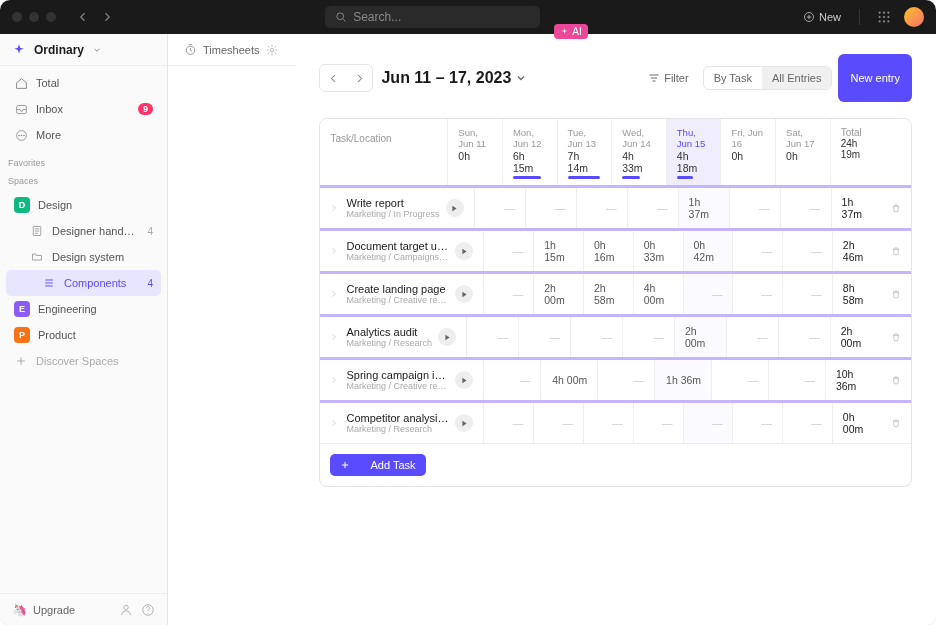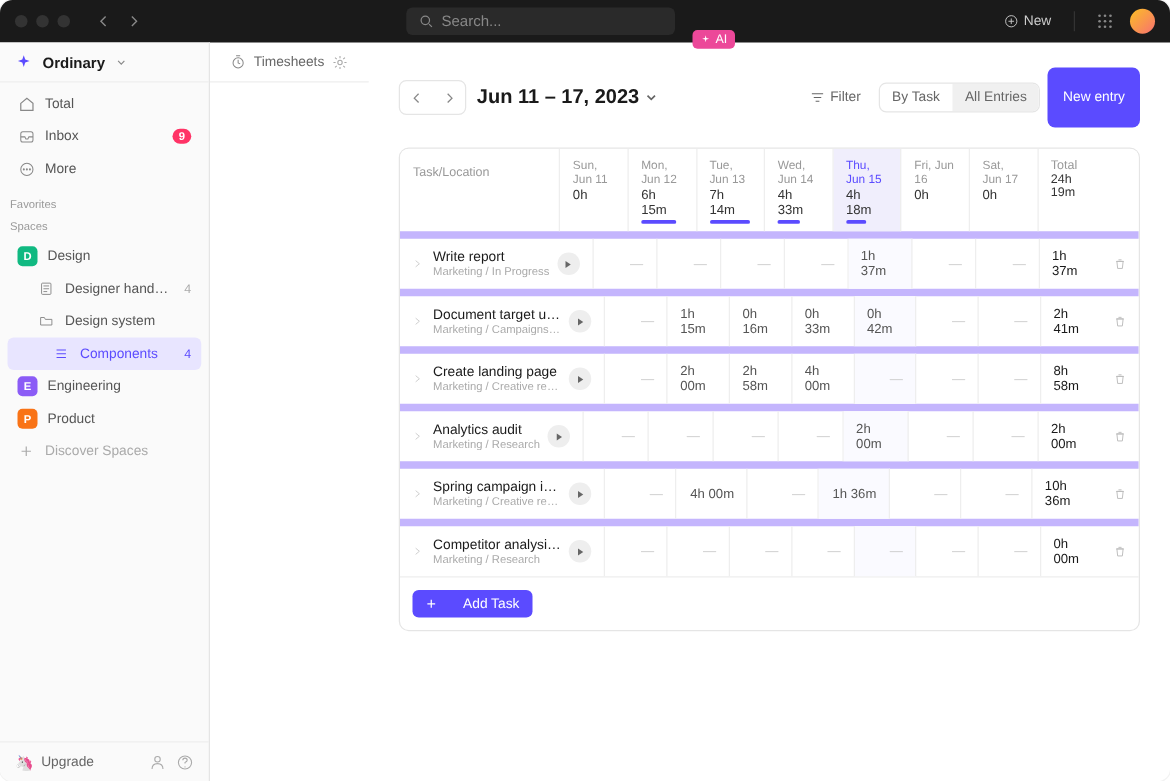--- a/index.html
+++ b/index.html
@@ -65,21 +65,21 @@
 .th-day { width: 66px; }
 .th-total { width: 64px; border-right: none; }
 .th-del { width: 30px; border-right: none; }
 .th-day .dname { font-size: 9.5px; }
 .th-day .dhours { color: #333; font-weight: 500; font-size: 10.5px; margin-top: 1px; }
 .th-day.current { background: #f0eefc; }
 .th-day.current .dname { color: #5b4bff; }
 .bar { height: 3px; background: #5b4bff; border-radius: 2px; margin-top: 2px; }
 .th-total .dhours { font-weight: 500; color: #333; }
 
-.tbody .row { display: flex; border-top: 6px solid #c4b5fd; min-height: 36px; }
+.tbody .row { display: flex; border-top: 3px solid #c4b5fd; min-height: 36px; }
 .td { border-right: 1px solid #eee; padding: 8px 10px; display: flex; align-items: center; }
 .td-task { width: 164px; display: flex; align-items: center; gap: 6px; position: relative; }
 .task-info { flex: 1; min-width: 0; }
 .task-name { font-size: 11px; font-weight: 500; white-space: nowrap; overflow: hidden; text-overflow: ellipsis; }
 .task-path { font-size: 9px; color: #aaa; white-space: nowrap; overflow: hidden; text-overflow: ellipsis; }
 .play { width: 18px; height: 18px; border-radius: 50%; background: #eee; display: flex; align-items: center; justify-content: center; cursor: pointer; flex-shrink: 0; }
 .play svg { width: 7px; height: 7px; fill: #666; }
 .expand { width: 10px; color: #ccc; cursor: pointer; flex-shrink: 0; }
 .td-day { width: 66px; justify-content: flex-end; font-size: 10.5px; color: #555; }
 .td-day.empty { color: #ccc; }
@@ -405,21 +405,21 @@
                     </svg>
                   </div>
     </div>
     <div class="td td-day empty">—</div>
                 <div class="td td-day">1h 15m</div>
                 <div class="td td-day">0h 16m</div>
                 <div class="td td-day">0h 33m</div>
                 <div class="td td-day current">0h 42m</div>
                 <div class="td td-day empty">—</div>
                 <div class="td td-day empty">—</div>
-    <div class="td td-total">2h 41m</div>
+    <div class="td td-total">2h 46m</div>
     <div class="td td-del">
                   <svg width="12" height="12" viewBox="0 0 16 16">
                     <path d="M4 5h8l-1 9H5zM3 5h10M6 3h4" stroke="currentColor" fill="none" stroke-width="1.2"></path>
                   </svg>
                 </div>
   </div>
               <div class="row">
     <div class="td td-task">
       <span class="expand">
                     <svg width="8" height="8" viewBox="0 0 16 16">

